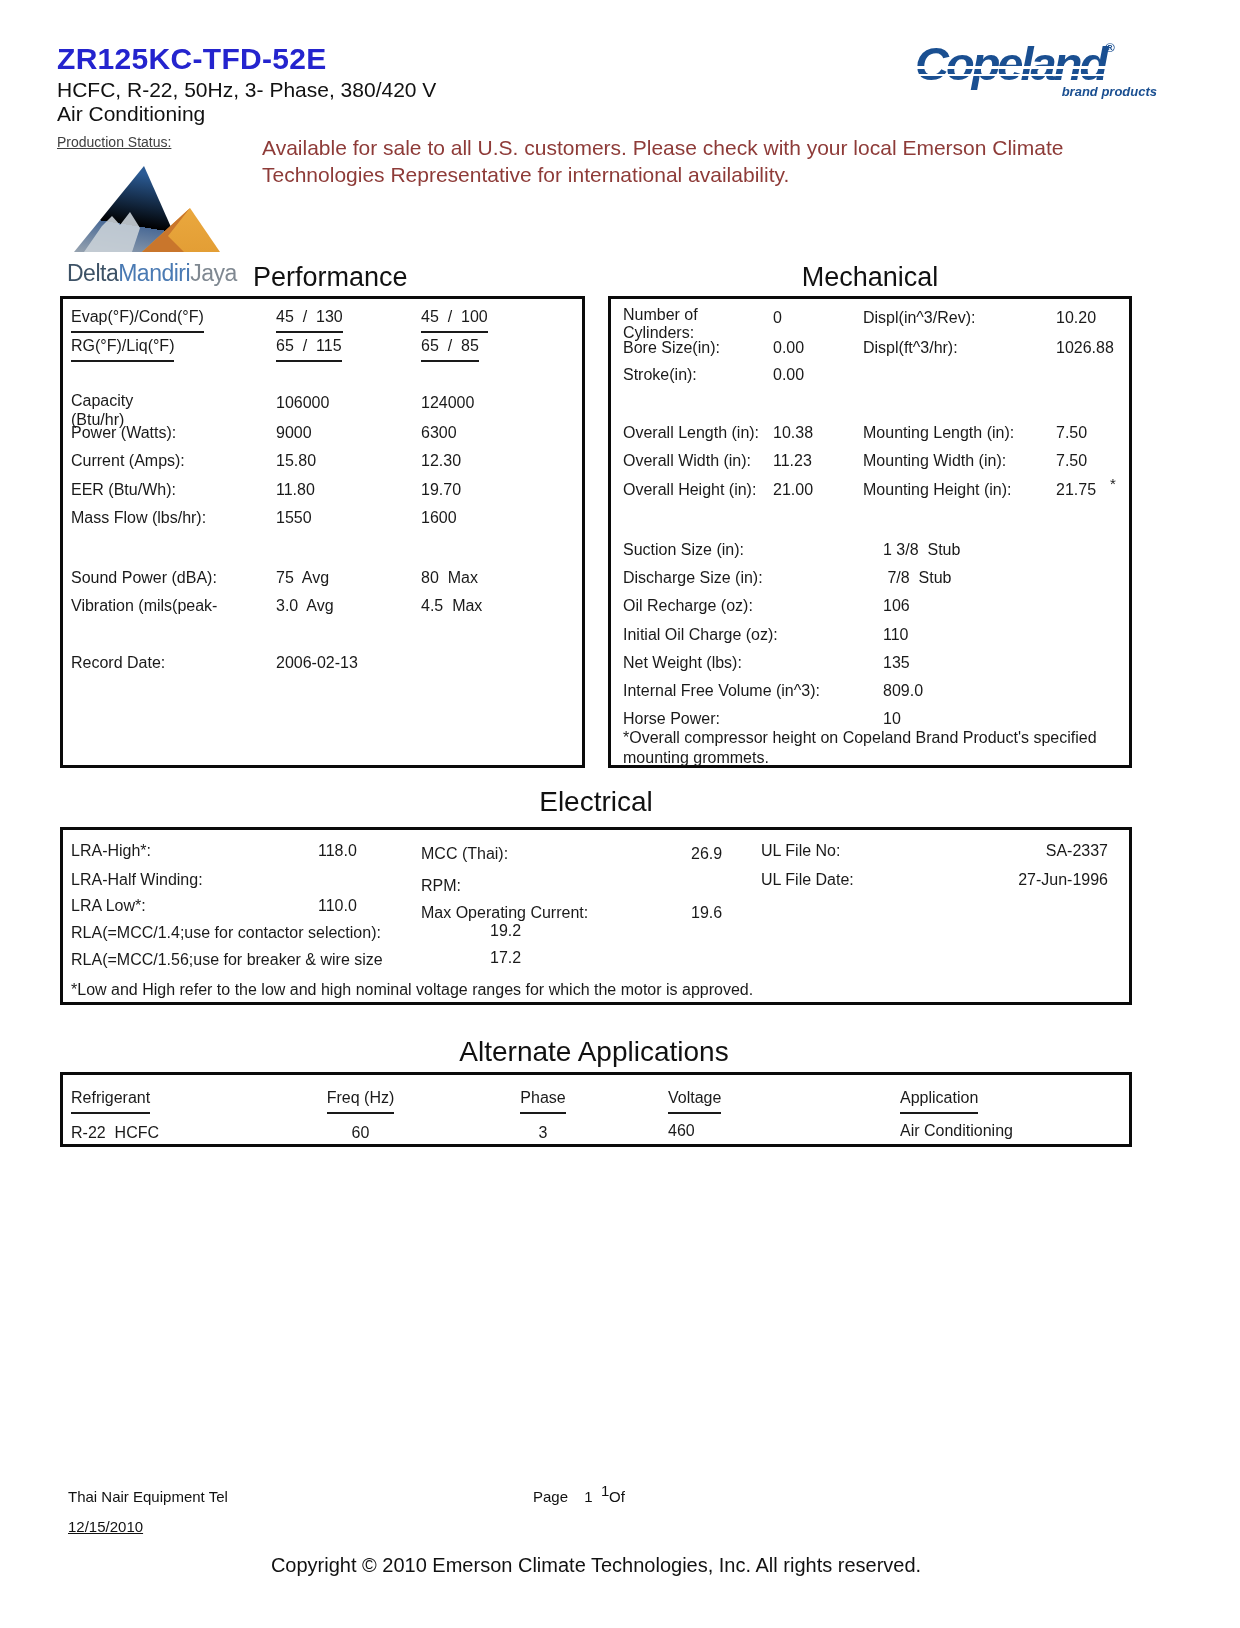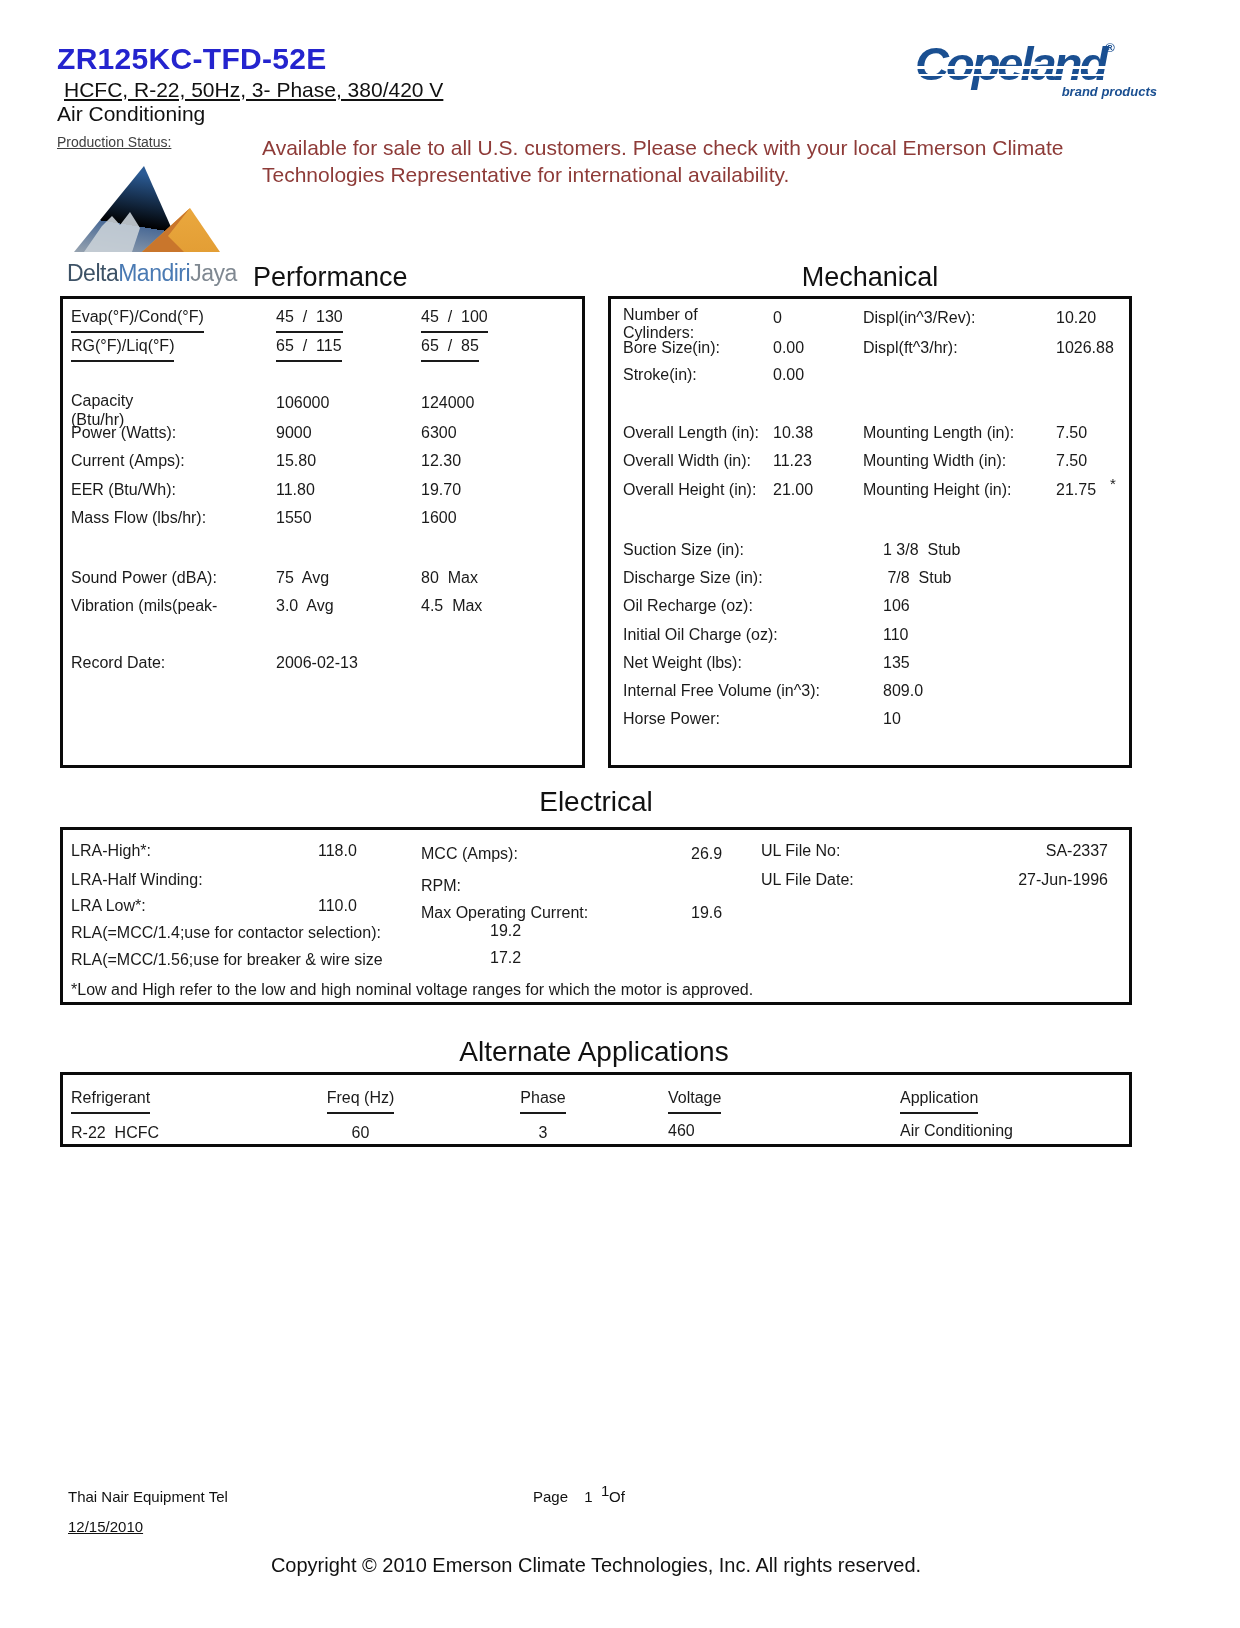--- a/index.html
+++ b/index.html
@@ -9,21 +9,21 @@
     font-family:"Liberation Sans", sans-serif; color:#1a1a1a;
     overflow:hidden;
   }
   .c { position:absolute; font-size:16px; white-space:pre; color:#1a1a1a; line-height:19px; }
   .wrap { white-space:normal; }
   .u { display:inline-block; border-bottom:2px solid #1a1a1a; padding-bottom:5px; }
   .box { position:absolute; border:3px solid #0a0a0a; background:#fff; }
 
   
   .model-title { position:absolute; left:57px; top:42px; font-size:30px; font-weight:bold; color:#2424CE; letter-spacing:0.3px; }
-  .spec-line   { position:absolute; left:64px; top:78px;  font-size:21px; color:#111;text-decoration:underline; }
+  .spec-line   { position:absolute; left:57px; top:78px;  font-size:21px; color:#111; }
   .app-line    { position:absolute; left:57px; top:102px; font-size:21px; color:#111; }
   .prod-label  { position:absolute; left:57px; top:134px; font-size:14px; color:#404040;text-decoration:underline; }
   .prod-text   { position:absolute; left:262px; top:134px; width:830px; font-size:21px; line-height:27px; color:#8E3B38; }
 
   
   .copeland { position:absolute; left:915px; top:42px; width:260px; }
   .copeland-brand-row { position:relative; display:inline-block; }
   .copeland-text { font-size:47px; font-weight:bold; font-style:italic; color:#1A4F91; letter-spacing:-3px; line-height:44px; }
   .copeland-reg { font-size:13px; font-weight:bold; color:#1A4F91; vertical-align:top; position:relative; top:-2px; }
   .copeland-stripe { position:absolute; left:-2px; right:6px; background:#ffffff; pointer-events:none; }
@@ -191,35 +191,36 @@
     <span class="c" style="left:272px;top:297px">106</span>
     <span class="c" style="left:12px;top:326px">Initial Oil Charge (oz):</span>
     <span class="c" style="left:272px;top:326px">110</span>
     <span class="c" style="left:12px;top:354px">Net Weight (lbs):</span>
     <span class="c" style="left:272px;top:354px">135</span>
     <span class="c" style="left:12px;top:382px">Internal Free Volume (in^3):</span>
     <span class="c" style="left:272px;top:382px">809.0</span>
     <span class="c" style="left:12px;top:410px">Horse Power:</span>
     <span class="c" style="left:272px;top:410px">10</span>
 
+    <span class="c wrap" style="left:12px;top:429px;width:500px;line-height:20px">*Overall compressor height on Copeland Brand Product's specified mounting grommets.</span>
   </div>
 
   <div class="sec-h elec-h">Electrical</div>
   <div class="box elec-box">
     <span class="c" style="left:8px;top:11px">LRA-High*:</span>
     <span class="c" style="left:255px;top:11px">118.0</span>
     <span class="c" style="left:8px;top:40px">LRA-Half Winding:</span>
     <span class="c" style="left:8px;top:66px">LRA Low*:</span>
     <span class="c" style="left:255px;top:66px">110.0</span>
     <span class="c" style="left:8px;top:93px">RLA(=MCC/1.4;use for contactor selection):</span>
     <span class="c" style="left:427px;top:91px">19.2</span>
     <span class="c" style="left:8px;top:120px">RLA(=MCC/1.56;use for breaker &amp; wire size</span>
     <span class="c" style="left:427px;top:118px">17.2</span>
 
-    <span class="c" style="left:358px;top:14px">MCC (Amps):</span>
+    <span class="c" style="left:358px;top:14px">MCC (Thai):</span>
     <span class="c" style="left:628px;top:14px">26.9</span>
     <span class="c" style="left:358px;top:46px">RPM:</span>
     <span class="c" style="left:358px;top:73px">Max Operating Current:</span>
     <span class="c" style="left:628px;top:73px">19.6</span>
 
     <span class="c" style="left:698px;top:11px">UL File No:</span>
     <span class="c" style="left:890px;top:11px;width:155px;text-align:right">SA-2337</span>
     <span class="c" style="left:698px;top:40px">UL File Date:</span>
     <span class="c" style="left:890px;top:40px;width:155px;text-align:right">27-Jun-1996</span>
 

